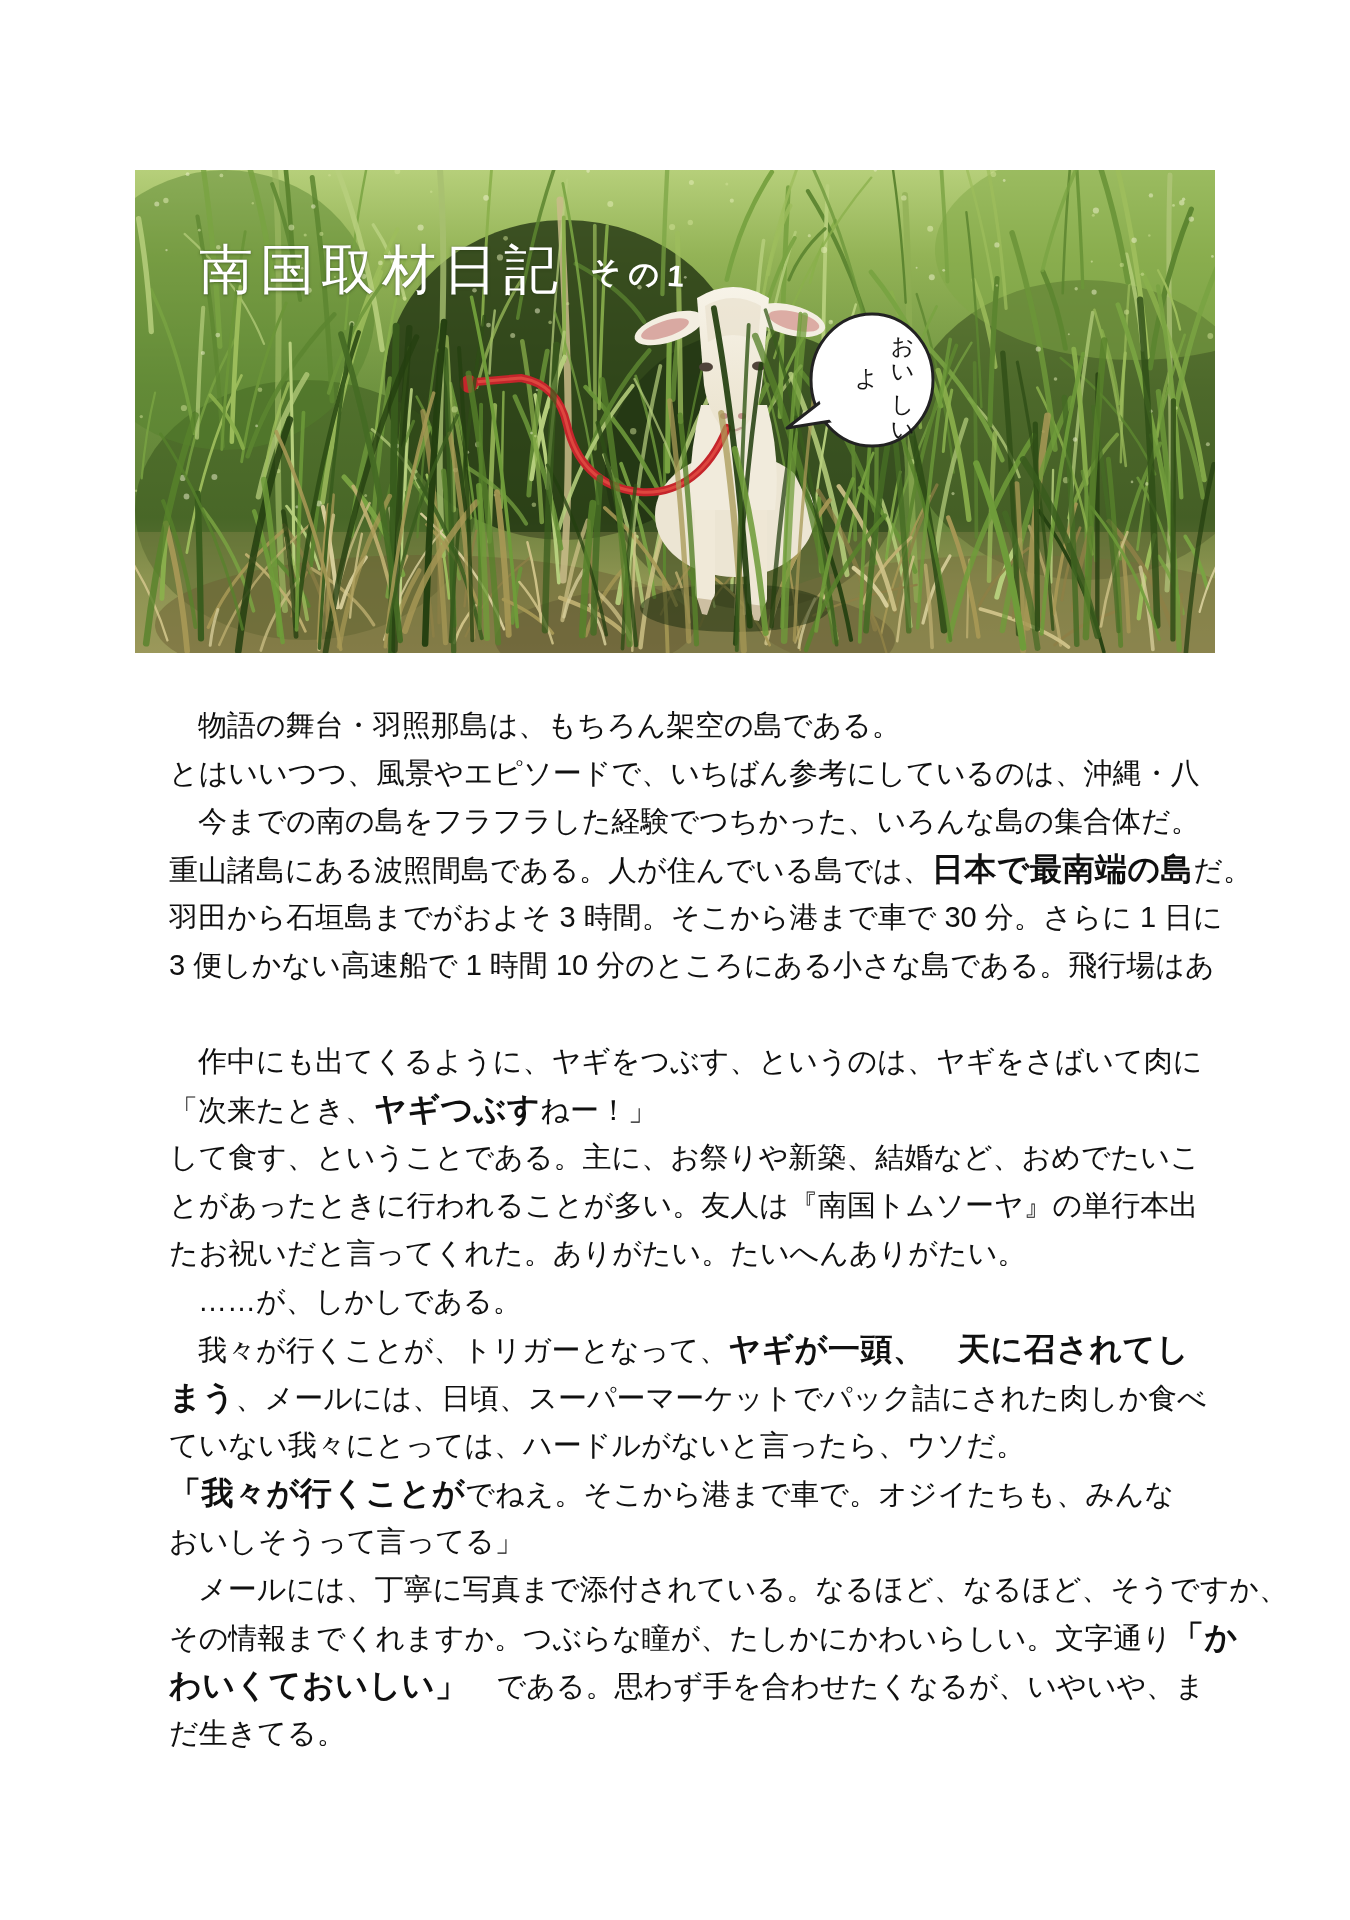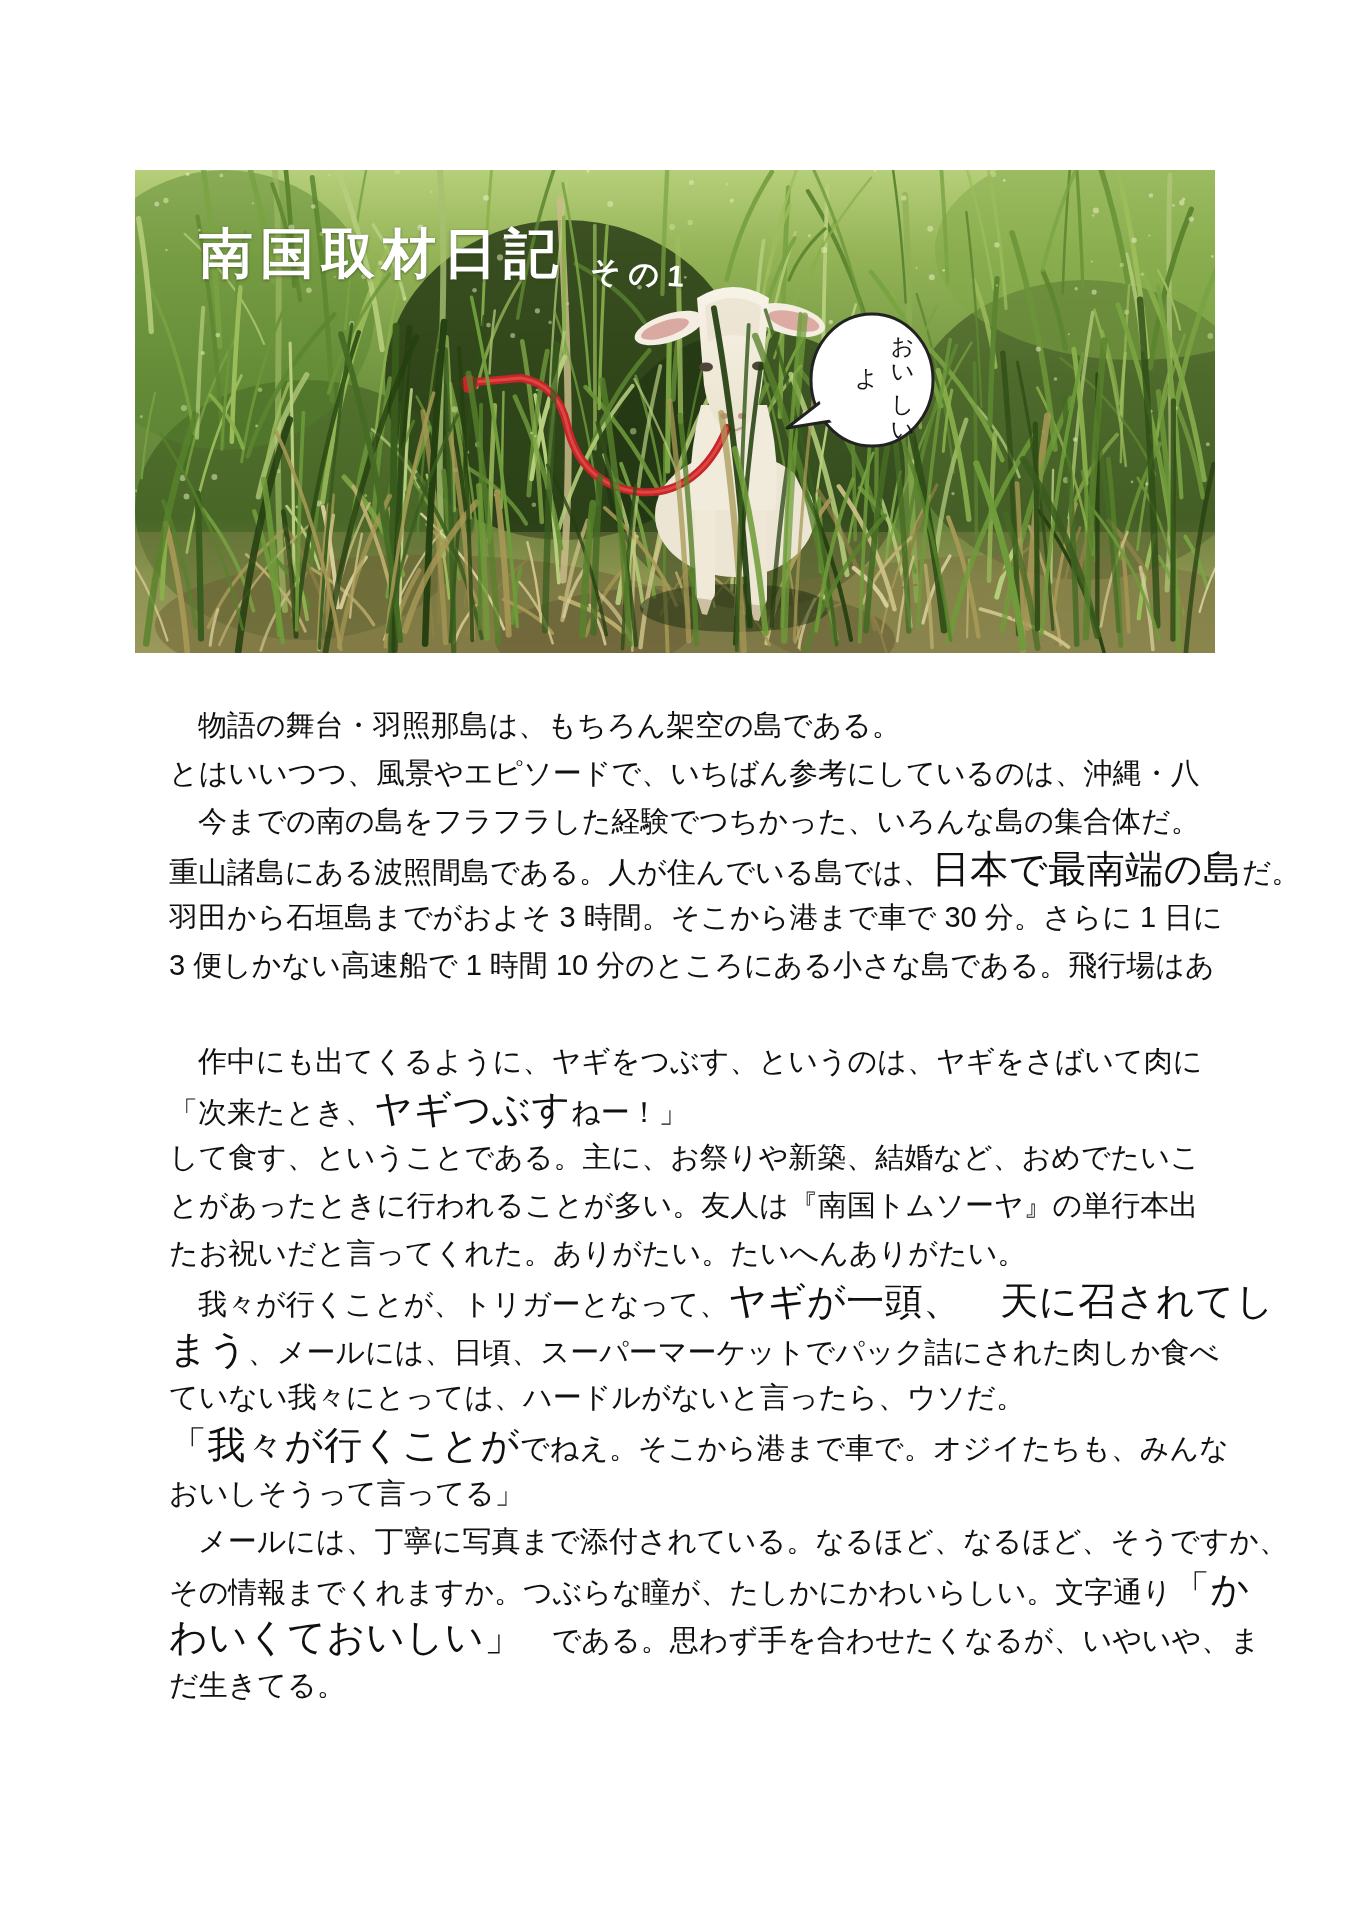--- a/index.html
+++ b/index.html
@@ -11,22 +11,22 @@
     overflow:hidden;
     color:#101010;
   }
   
   .photo{
     position:absolute;left:135px;top:170px;width:1080px;height:483px;
     overflow:hidden;background:#7fa143;
   }
   .photo svg{position:absolute;left:0;top:0;width:100%;height:100%;display:block;}
   .photo-title{
-    position:absolute;left:64px;top:48px;
-    font-size:54px;font-weight:bold;color:#ffffff;
+    position:absolute;left:64px;top:64px;
+    font-size:54px;font-weight:normal;color:#ffffff;
     letter-spacing:7px;white-space:nowrap;
     text-shadow:0 1px 3px rgba(40,60,20,.5), 0 0 1px rgba(0,0,0,.35);
   }
   .photo-subtitle{
     position:absolute;left:455px;top:84px;
     font-size:30px;font-weight:bold;color:#ffffff;
     letter-spacing:8px;white-space:nowrap;
     transform:rotate(4deg);
     text-shadow:0 1px 2px rgba(40,60,20,.5);
   }
@@ -37,21 +37,21 @@
     text-align:left;
   }
   .bubble-text span{display:block;}
   .bubble-text .drop{margin-top:32px;}
   
   .article{
     position:absolute;left:137px;top:701px;width:1112px;
     font-size:29px;line-height:48px;color:#101010;margin-left:32px;
   }
   .line{white-space:pre;height:48px;}
-  .b{font-weight:normal;font-size:38px;letter-spacing:0.5px;}
+  .b{font-weight:bold;font-size:32px;letter-spacing:0.5px;}
 </style>
 </head>
 <body>
 
 <div class="photo">
   <svg id="scene" viewBox="0 0 1080 483" preserveAspectRatio="none">
     <defs>
       <linearGradient id="bgGrad" x1="0" y1="0" x2="0" y2="1">
         <stop offset="0" stop-color="#b6cf7a"></stop>
         <stop offset="0.18" stop-color="#93b356"></stop>
@@ -629,20 +629,21 @@
     <div class="line"><span>　今までの南の島をフラフラした経験でつちかった、いろんな島の集合体だ。</span></div>
     <div class="line"><span>重山諸島にある波照間島である。人が住んでいる島では、</span><span class="b">日本で最南端の島</span><span>だ。</span></div>
     <div class="line"><span>羽田から石垣島までがおよそ 3 時間。そこから港まで車で 30 分。さらに 1 日に</span></div>
     <div class="line"><span>3 便しかない高速船で 1 時間 10 分のところにある小さな島である。飛行場はあ</span></div>
     <div class="line"></div>
     <div class="line"><span>　作中にも出てくるように、ヤギをつぶす、というのは、ヤギをさばいて肉に</span></div>
     <div class="line"><span>「次来たとき、</span><span class="b">ヤギつぶす</span><span>ねー！」</span></div>
     <div class="line"><span>して食す、ということである。主に、お祭りや新築、結婚など、おめでたいこ</span></div>
     <div class="line"><span>とがあったときに行われることが多い。友人は『南国トムソーヤ』の単行本出</span></div>
     <div class="line"><span>たお祝いだと言ってくれた。ありがたい。たいへんありがたい。</span></div>
+    <div class="line"><span>　……が、しかしである。</span></div>
     <div class="line"><span>　我々が行くことが、トリガーとなって、</span><span class="b">ヤギが一頭、　天に召されてし</span></div>
     <div class="line"><span class="b">まう</span><span>、メールには、日頃、スーパーマーケットでパック詰にされた肉しか食べ</span></div>
     <div class="line"><span>ていない我々にとっては、ハードルがないと言ったら、ウソだ。</span></div>
     <div class="line"><span class="b">「我々が行くことが</span><span>でねえ。そこから港まで車で。オジイたちも、みんな</span></div>
     <div class="line"><span>おいしそうって言ってる」</span></div>
     <div class="line"><span>　メールには、丁寧に写真まで添付されている。なるほど、なるほど、そうですか、</span></div>
     <div class="line"><span>その情報までくれますか。つぶらな瞳が、たしかにかわいらしい。文字通り</span><span class="b">「か</span></div>
     <div class="line"><span class="b">わいくておいしい」</span><span>　である。思わず手を合わせたくなるが、いやいや、ま</span></div>
     <div class="line"><span>だ生きてる。</span></div>
   </div>

